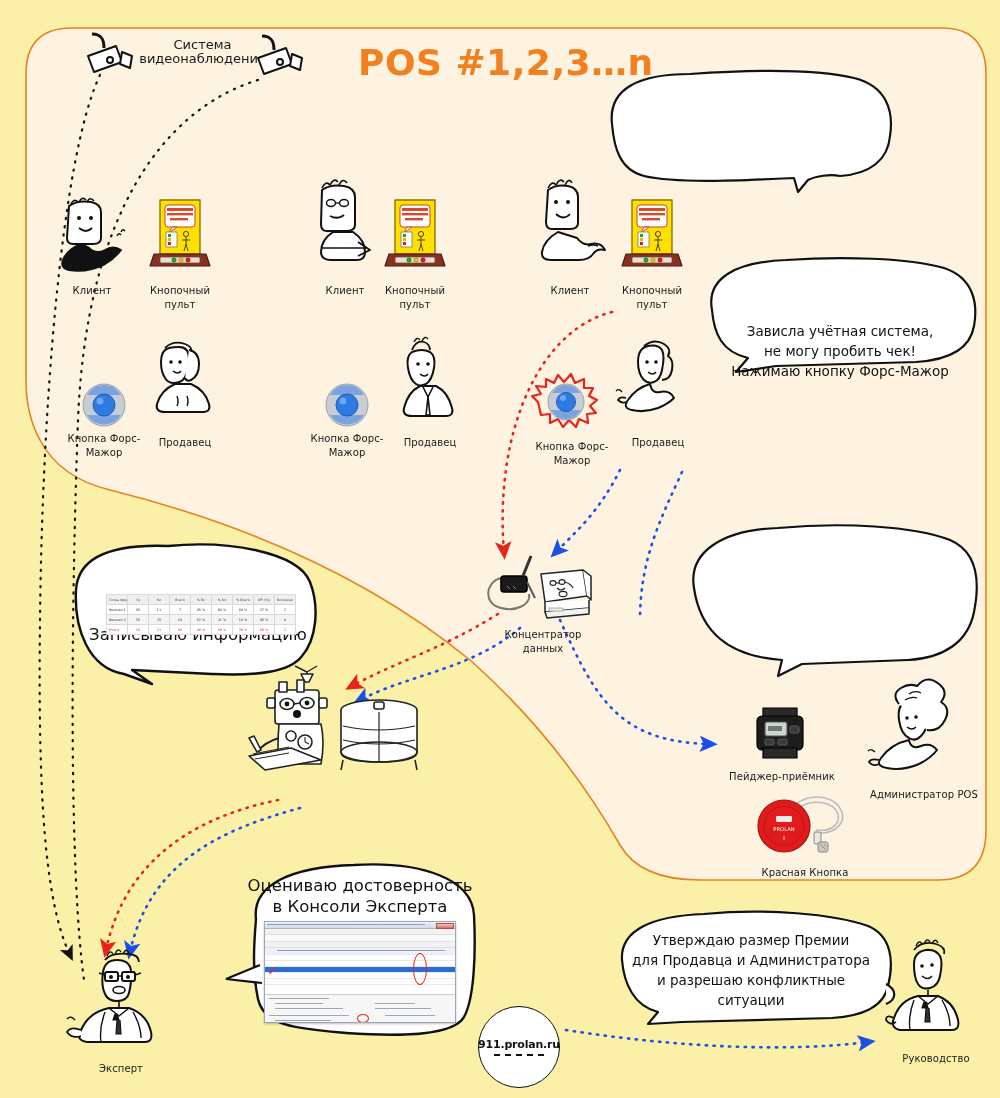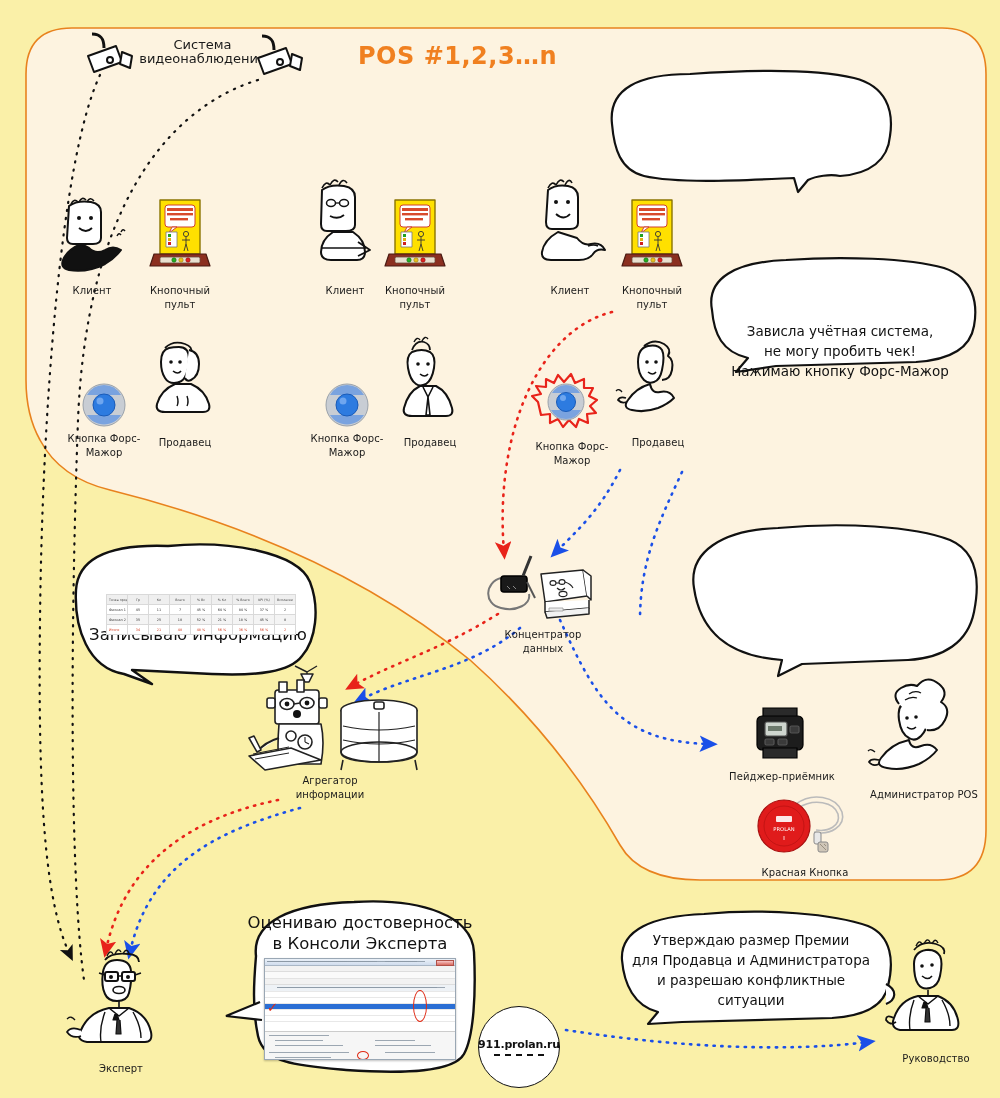--- a/index.html
+++ b/index.html
@@ -14,21 +14,21 @@
   
   .node{position:absolute;text-align:center;}
   .node .cap{
     font-size:10px;line-height:14px;color:#1a1a1a;white-space:pre-line;
     letter-spacing:0.1px;
   }
   .art{position:relative;margin:0 auto;}
 
   
   .pos-title{
-    position:absolute;color:#F08020;font-size:24px;font-weight:bold;
+    position:absolute;color:#F08020;font-size:36px;font-weight:bold;
     letter-spacing:0.5px;font-family:"DejaVu Sans","Liberation Sans",sans-serif;
   }
   .cctv-title{
     position:absolute;font-size:13px;line-height:14px;text-align:center;color:#1a1a1a;
     white-space:pre-line;
   }
 
   
   .bubble{position:absolute;}
   .bubble .btext{
@@ -467,22 +467,20 @@
 
         <ellipse cx="144" cy="46" rx="38" ry="10"></ellipse>
         <path d="M106 46 l0 42 q0 10 38 10 q38 0 38 -10 l0 -42" fill="#fff"></path>
         <ellipse cx="144" cy="88" rx="38" ry="10" fill="none"></ellipse>
         <path d="M144 48 l0 50" stroke-width="1.2"></path>
         <path d="M108 62 q36 8 72 0 M108 76 q36 8 72 0" fill="none" stroke-width="1.2"></path>
         <rect x="139" y="38" width="10" height="7" rx="2"></rect>
         <path d="M108 96 l-2 10 M180 96 l2 10" stroke-width="1.6"></path>
       </g>
     </svg>
-    <div class="cap" style="margin-top:-4px;">Агрегатор
-информации</div>
   </div>
 
   <div class="node" style="left:712px;top:704px;width:140px;">
     <svg class="art" width="62" height="62">
       <g stroke="#000" stroke-width="1.2">
         <path d="M12 4 l34 0 l0 10 l-34 0 z" fill="#2a2a2a"></path>
         <rect x="6" y="12" width="46" height="34" rx="5" fill="#1d1d1d"></rect>
         <rect x="14" y="18" width="22" height="14" rx="2" fill="#cfd6cf" stroke="#555"></rect>
         <rect x="17" y="22" width="14" height="5" fill="#6d7a6d" stroke="none"></rect>
         <rect x="39" y="22" width="9" height="7" rx="1.5" fill="#3a3a3a" stroke="#555"></rect>
@@ -656,21 +654,21 @@
           <td>48 %</td>
           <td>56 %</td>
           <td>36 %</td>
           <td>56 %</td>
           <td>2</td>
         </tr>
       </tbody>
     </table>
   </div>
 
-  <div class="bubble" style="left:246px;top:896px;width:236px;height:186px;text-decoration:underline;">
+  <div class="bubble" style="left:246px;top:859px;width:236px;height:186px;text-decoration:underline;">
     <svg width="236" height="186">
       <path d="M10 60 C6 26 44 8 108 6 C176 2 226 20 228 56 C230 96 228 140 218 158
                C208 176 160 178 100 174 C54 170 18 168 12 140 C6 112 8 84 10 60 Z" fill="#fff" stroke="#111" stroke-width="2.4" stroke-linejoin="round"></path>
       <path d="M14 106 L-20 120 L16 124" fill="#fff" stroke="#111" stroke-width="2.2"></path>
     </svg>
     <div class="bt-title" style="left:0;top:16px;width:228px;">Оцениваю достоверность
 в Консоли Эксперта</div>
 
     
     <div class="console" style="left:18px;top:62px;width:190px;height:100px;">

